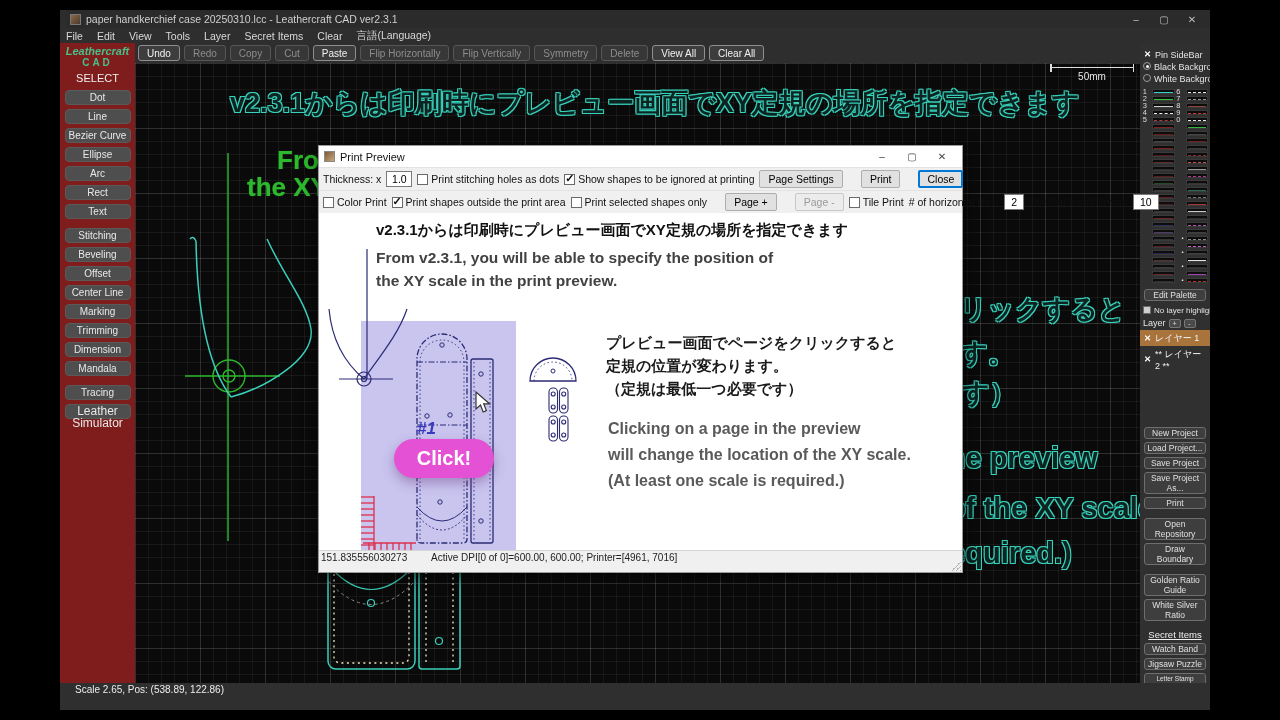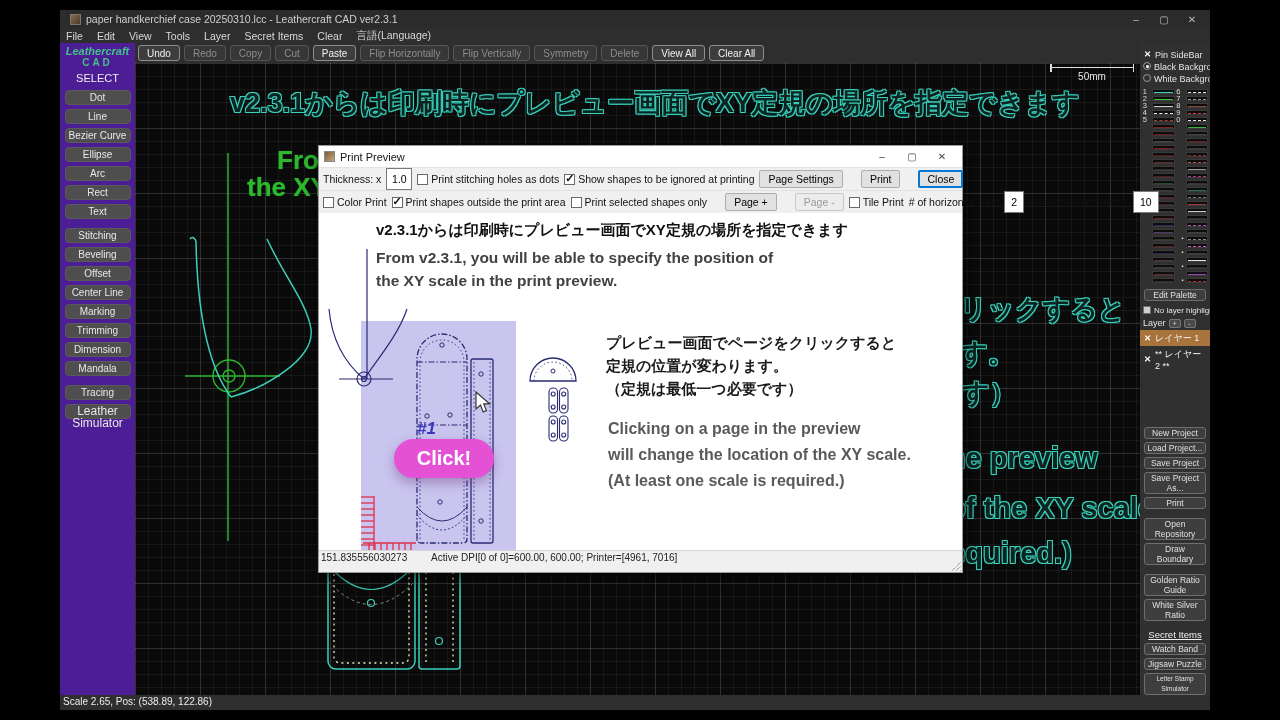--- a/index.html
+++ b/index.html
@@ -10,24 +10,24 @@
   
   .app { position:absolute; left:60px; top:10px; width:1150px; height:700px; background:#2d2d2d; display:flex; flex-direction:column; }
   .titlebar { height:18px; background:#2b2b2b; display:flex; align-items:center; padding:0 4px; color:#cfcfcf; font-size:10.5px; flex:0 0 auto;margin-left:6px;}
   .app-icon { width:11px; height:11px; margin-right:5px; background:linear-gradient(135deg,#8a6a4a,#4a3a2a); border:1px solid #777; }
   .win-controls { margin-left:auto; display:flex; }
   .wbtn { width:28px; text-align:center; color:#bbb; font-size:10px; cursor:default; }
   .wbtn.min::before{content:"–";} .wbtn.max::before{content:"▢";} .wbtn.cls::before{content:"✕";}
   .menubar { height:15px; background:#2e2e2e; display:flex; align-items:center; gap:14px; padding:0 6px; color:#d8d8d8; font-size:10.5px; flex:0 0 auto;}
   .menu-item { white-space:nowrap; }
   .bodyrow { flex:1; display:flex; min-height:0; }
-  .statusbar-main { height:15px; background:#2f2f2f; color:#ececec; font-size:10px; line-height:13px; padding-left:3px; flex:0 0 auto;}
+  .statusbar-main { height:27px; background:#2f2f2f; color:#ececec; font-size:10px; line-height:13px; padding-left:15px; flex:0 0 auto;}
 
   
-  .left-sidebar { width:75px; background:#4c1d95; padding-top:2px; flex:0 0 auto; overflow:hidden;}
+  .left-sidebar { width:75px; background:#7f1d1d; padding-top:2px; flex:0 0 auto; overflow:hidden;}
   .logo1 { color:#46c08a; font-style:italic; font-weight:bold; font-size:11px; text-align:center; }
   .logo2 { color:#46c08a; font-weight:bold; font-size:10px; letter-spacing:3px; text-align:center; }
   .mode-label { color:#f0f0f0; font-size:11px; text-align:center; margin:4px 0 6px; }
   .tool-group { margin-bottom:9px; }
   .sbtn { display:block; width:66px; margin:4px auto 0; height:15px; background:#4e4e4e; border:1px solid #5a5a5a; border-radius:4px; color:#e8e8e8; font-size:10px; line-height:12px; text-align:center; font-family:inherit; }
   .sbtn.tiny { font-size:12px; }
 
   
   .center-col { flex:1; display:flex; flex-direction:column; min-width:0; }
   .toolbar { height:20px; background:#2e2e2e; display:flex; align-items:center; gap:4px; padding:0 3px; flex:0 0 auto; }
@@ -87,21 +87,21 @@
   .dialog { position:absolute; left:318px; top:145px; width:645px; height:428px; background:#f0f0f0; border:1px solid #9a9a9a; box-shadow:2px 4px 14px rgba(0,0,0,.65); display:flex; flex-direction:column; z-index:30; color:#111; }
   .dlg-title { height:21px; background:#fff; display:flex; align-items:center; padding:0 5px; font-size:11px; flex:0 0 auto; }
   .dlg-icon { width:11px; height:11px; background:linear-gradient(135deg,#7a5a3a,#caa87a); border:1px solid #888; margin-right:5px; }
   .dlg-controls { margin-left:auto; display:flex; }
   .dwbtn { width:30px; text-align:center; color:#444; font-size:10px; }
   .dwbtn.min::before{content:"–";} .dwbtn.max::before{content:"▢";} .dwbtn.cls::before{content:"✕";}
   .dlg-row { background:#f0f0f0; border-top:1px solid #e3e3e3; display:flex; align-items:center; gap:5px; padding:0 4px; font-size:10.5px; height:23px; flex:0 0 auto; white-space:nowrap; }
   .cb { display:inline-block; width:11px; height:11px; background:#fff; border:1px solid #6a6a6a; position:relative; flex:0 0 auto; }
   .cb.on::before { content:"✓"; position:absolute; left:0; top:-2.5px; font-size:11px; font-weight:bold; color:#111; }
   .cbl { display:flex; align-items:center; gap:3px; }
-  .dinp { height:22px; border:1px solid #7a7a7a; background:#fff; font-size:10.5px; text-align:center; font-family:inherit; padding:0; }
+  .dinp { height:16px; border:1px solid #7a7a7a; background:#fff; font-size:10.5px; text-align:center; font-family:inherit; padding:0; }
   .w26{width:26px;} .w20{width:20px;}
   .dbtn { background:#e1e1e1; border:1px solid #adadad; border-radius:2px; font-size:10.5px; padding:2px 8px; font-family:inherit; white-space:nowrap;margin-left:13px; }
   .dbtn.focus { border:2px solid #0078d7; padding:1px 7px; }
   .dbtn.dis { color:#9a9a9a; background:#ececec; border-color:#c9c9c9; }
   .push { margin-left:auto; }
   .dlg-content { flex:1; background:#fff; position:relative; overflow:hidden; }
   .c-title-jp { position:absolute; left:57px; top:8px; font-size:15px; font-weight:bold; color:#111; }
   .c-sub { position:absolute; font-size:15.5px; font-weight:bold; color:#424242; }
   .c-sub1 { left:57px; top:36px; } .c-sub2 { left:57px; top:59px; }
   .c-note-jp { position:absolute; left:287px; top:118px; font-size:15px; font-weight:bold; color:#1a1a1a; line-height:23px; }

